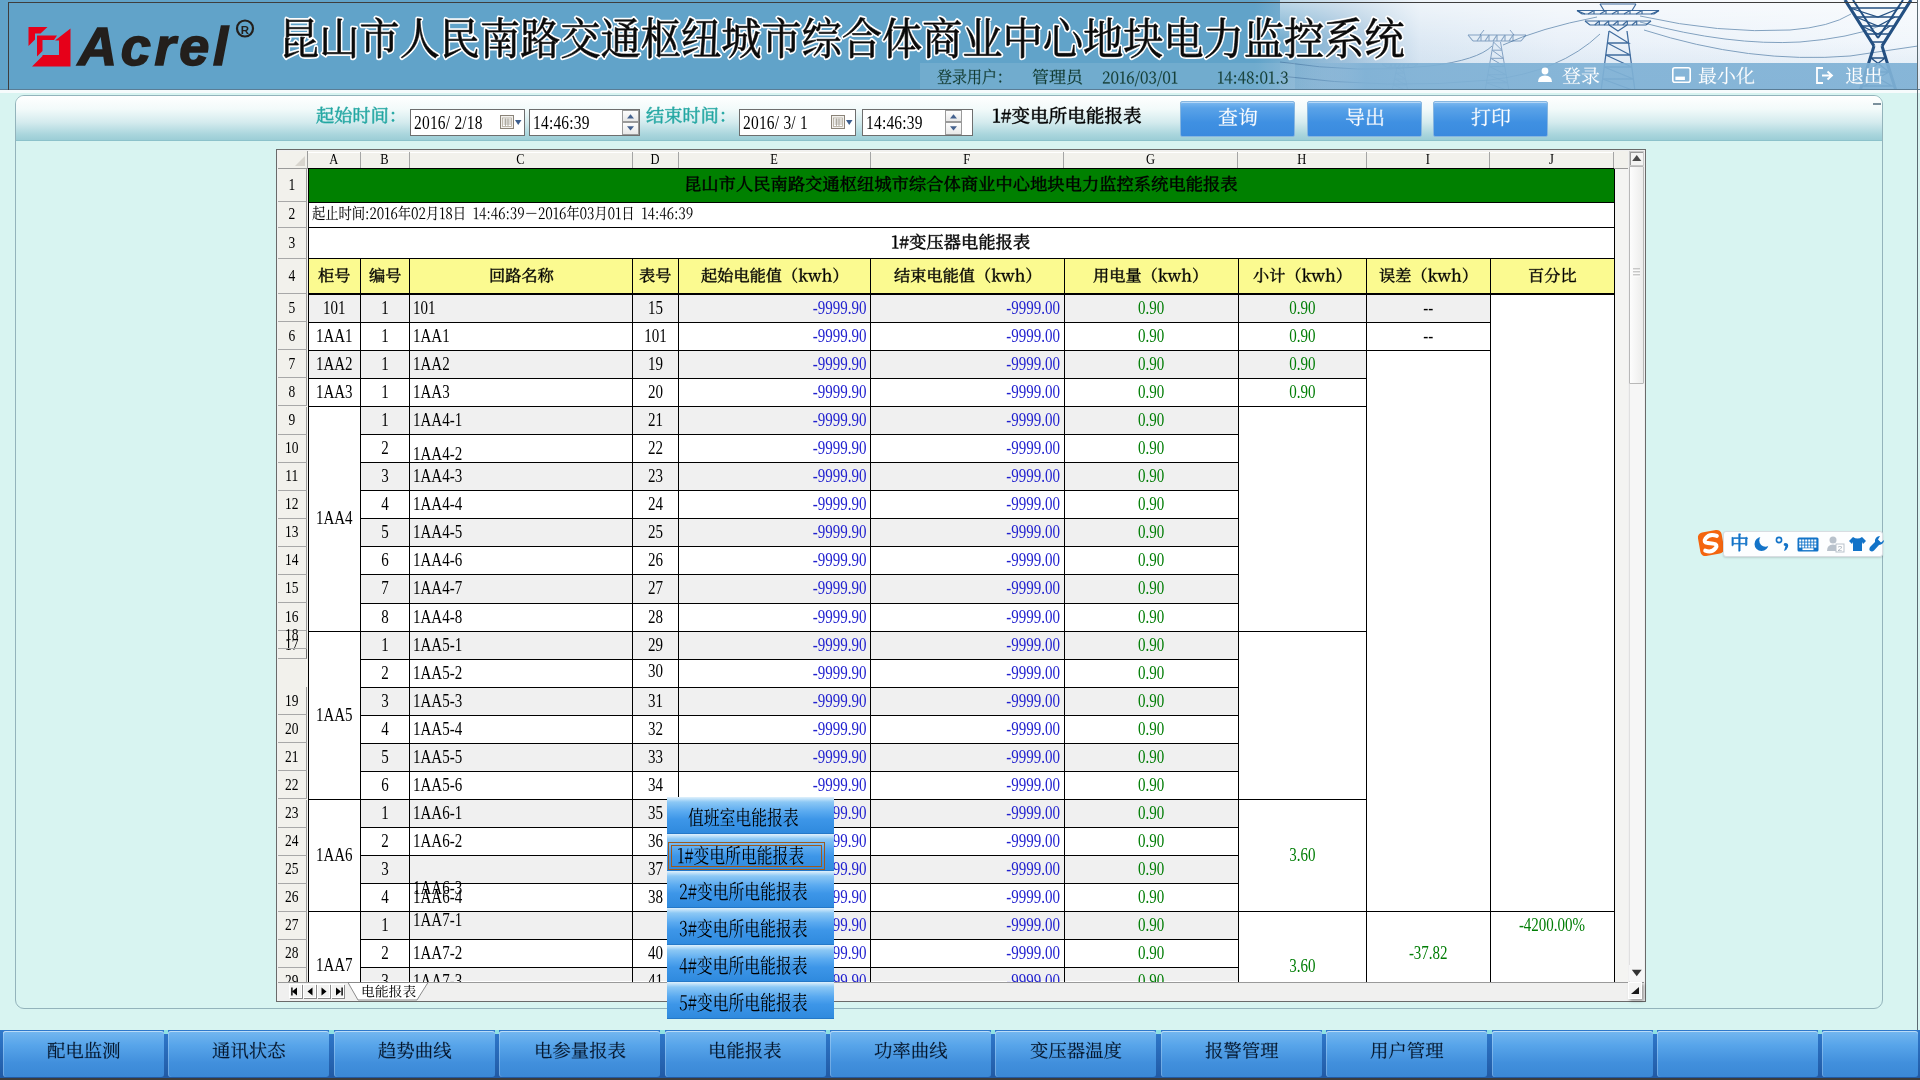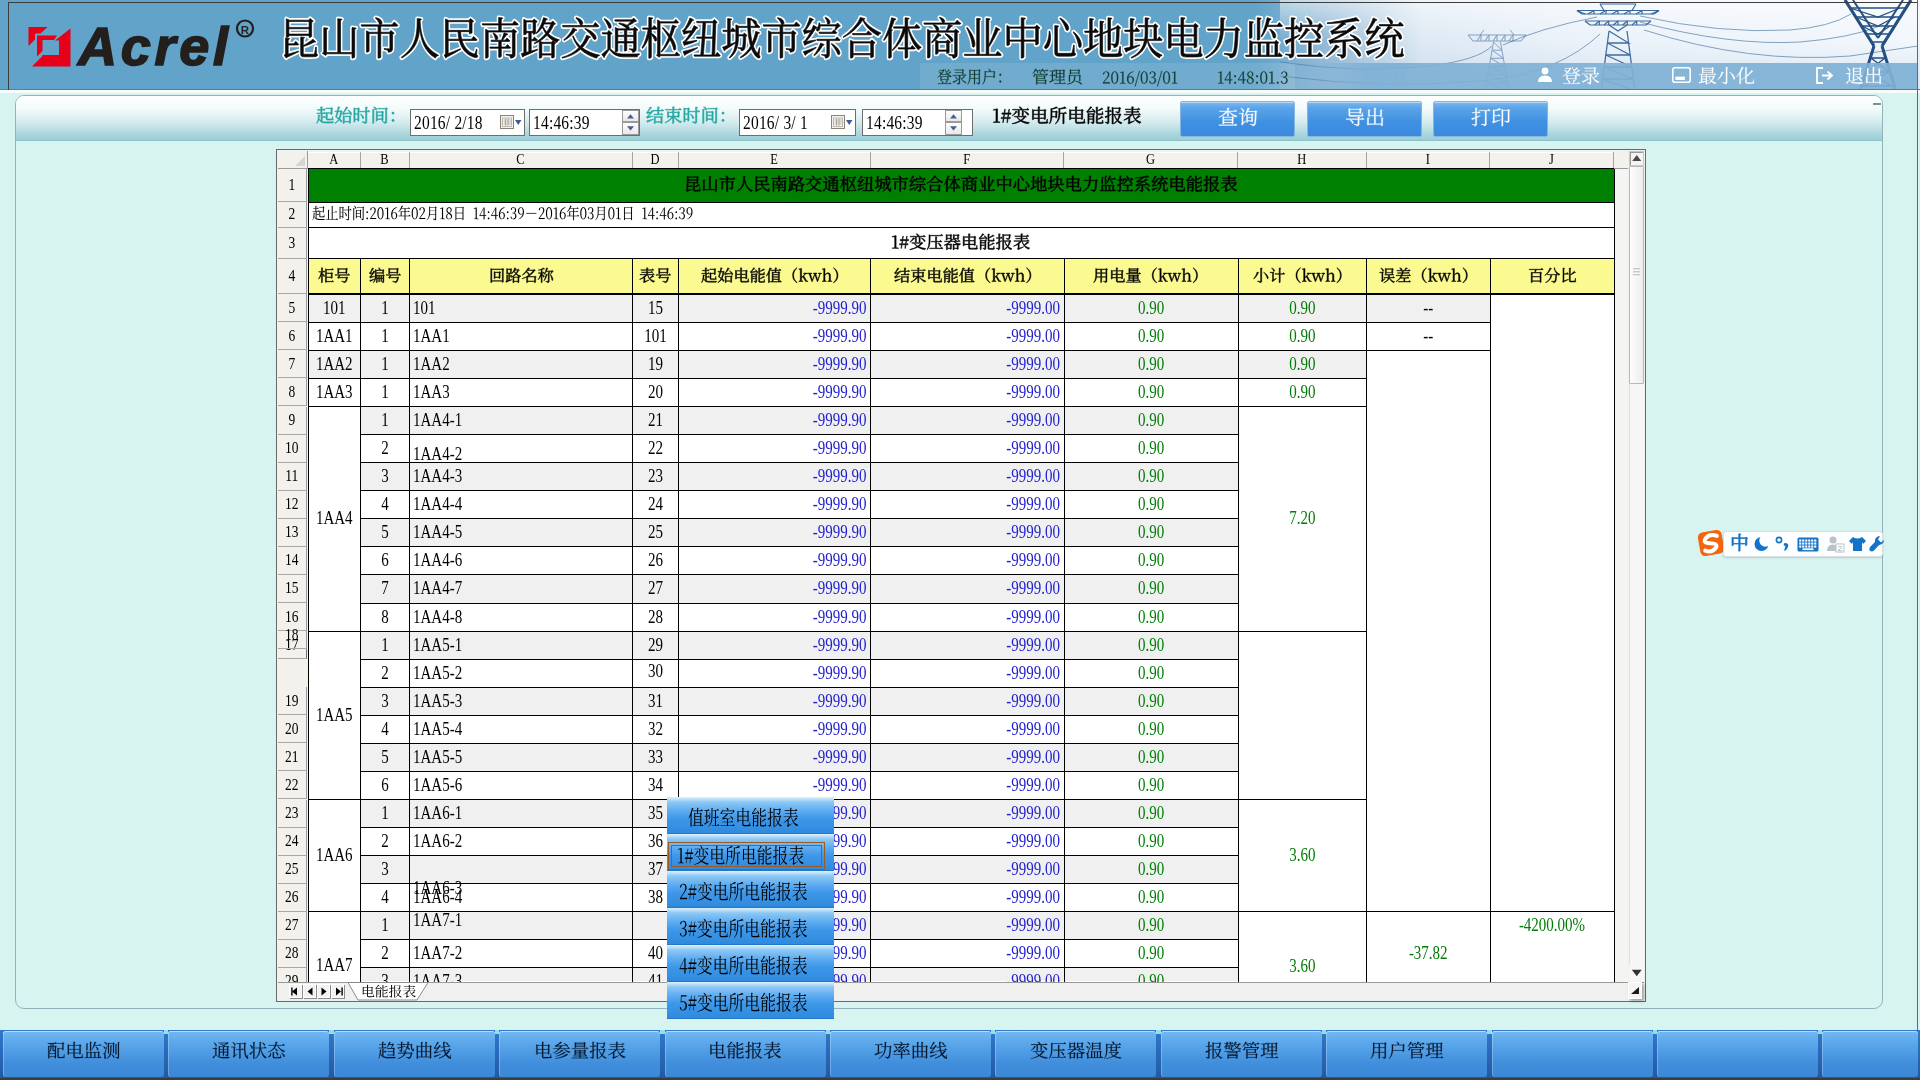--- a/index.html
+++ b/index.html
@@ -1313,23 +1313,20 @@
     </div>
 <div class="a" style="left:1238.0px;top:322.3px;width:128.5px;height:28.1px;font:15.0px 'Liberation Serif';color:#007d05;display:flex;align-items:center;justify-content:center;">
       <span class="sy">0.90</span>
     </div>
 <div class="a" style="left:1238.0px;top:350.3px;width:128.5px;height:28.1px;font:15.0px 'Liberation Serif';color:#007d05;display:flex;align-items:center;justify-content:center;">
       <span class="sy">0.90</span>
     </div>
 <div class="a" style="left:1238.0px;top:378.4px;width:128.5px;height:28.1px;font:15.0px 'Liberation Serif';color:#007d05;display:flex;align-items:center;justify-content:center;">
       <span class="sy">0.90</span>
     </div>
-<div class="a" style="left:1238.0px;top:406.5px;width:128.5px;height:224.6px;font:15.0px 'Liberation Serif';color:#007d05;display:flex;align-items:center;justify-content:center;">
-      <span class="sy">7.20</span>
-    </div>
 <div class="a" style="left:1238.0px;top:799.5px;width:128.5px;height:112.3px;font:15.0px 'Liberation Serif';color:#007d05;display:flex;align-items:center;justify-content:center;">
       <span class="sy">3.60</span>
     </div>
 <div class="a" style="left:1238.0px;top:952.0px;width:128.5px;height:28.0px;font:15px 'Liberation Serif';color:#007d05;display:flex;align-items:center;justify-content:center">
       <span class="sy">3.60</span>
     </div>
 <div class="a" style="left:1366.5px;top:294.2px;width:123.5px;height:28.1px;font:15.0px 'Liberation Serif';color:#000;display:flex;align-items:center;justify-content:center;">
       <span class="sy">--</span>
     </div>
 <div class="a" style="left:1366.5px;top:322.3px;width:123.5px;height:28.1px;font:15.0px 'Liberation Serif';color:#000;display:flex;align-items:center;justify-content:center;">

